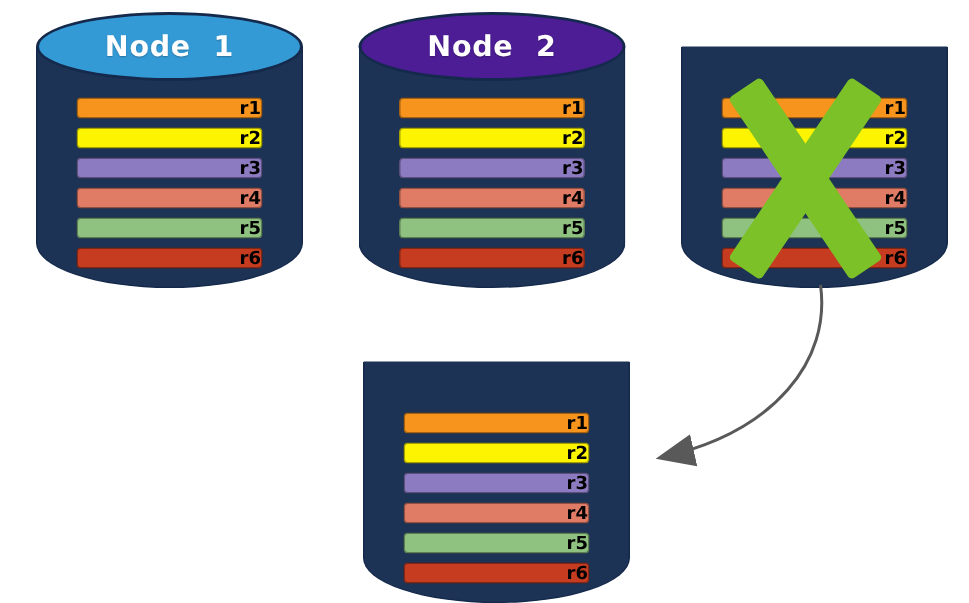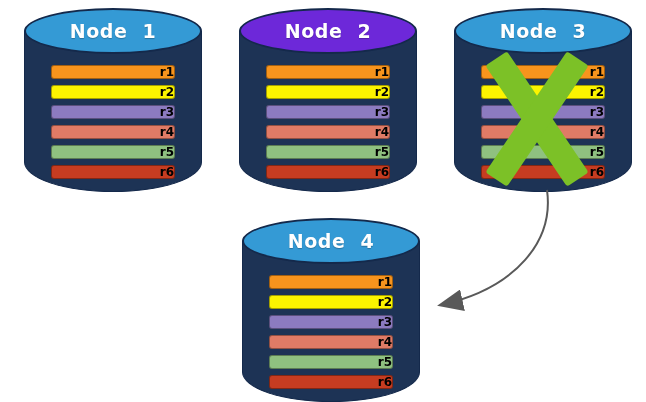--- a/index.html
+++ b/index.html
@@ -124,53 +124,47 @@
       <div class="bar" style="background-color: rgb(252, 244, 0);">r2</div>
       <div class="bar" style="background-color: rgb(140, 123, 192);">r3</div>
       <div class="bar" style="background-color: rgb(224, 123, 102);">r4</div>
       <div class="bar" style="background-color: rgb(143, 193, 128);">r5</div>
       <div class="bar" style="background-color: rgb(198, 60, 33);">r6</div>
     </div>
   </div>
 
   <div class="cyl pos-node2">
     <div class="cyl-body" style="background-color: rgb(29, 51, 85);"></div>
-    <div class="cyl-top" style="background-color: #6d28d9;">
+    <div class="cyl-top" style="background-color: #4c1d95;">
       <span class="cyl-title" style="color: rgb(255, 255, 255);">Node 2</span>
     </div>
     <div class="bars">
       <div class="bar" style="background-color: rgb(247, 148, 29);">r1</div>
       <div class="bar" style="background-color: rgb(252, 244, 0);">r2</div>
       <div class="bar" style="background-color: rgb(140, 123, 192);">r3</div>
       <div class="bar" style="background-color: rgb(224, 123, 102);">r4</div>
       <div class="bar" style="background-color: rgb(143, 193, 128);">r5</div>
       <div class="bar" style="background-color: rgb(198, 60, 33);">r6</div>
     </div>
   </div>
 
   <div class="cyl pos-node3">
     <div class="cyl-body" style="background-color: rgb(29, 51, 85);"></div>
-    <div class="cyl-top" style="background-color: rgb(52, 154, 213);">
-      <span class="cyl-title" style="color: rgb(255, 255, 255);">Node 3</span>
-    </div>
     <div class="bars">
       <div class="bar" style="background-color: rgb(247, 148, 29);">r1</div>
       <div class="bar" style="background-color: rgb(252, 244, 0);">r2</div>
       <div class="bar" style="background-color: rgb(140, 123, 192);">r3</div>
       <div class="bar" style="background-color: rgb(224, 123, 102);">r4</div>
       <div class="bar" style="background-color: rgb(143, 193, 128);">r5</div>
       <div class="bar" style="background-color: rgb(198, 60, 33);">r6</div>
     </div>
   </div>
 
   <div class="cyl pos-node4">
     <div class="cyl-body" style="background-color: rgb(29, 51, 85);"></div>
-    <div class="cyl-top" style="background-color: rgb(52, 154, 213);">
-      <span class="cyl-title" style="color: rgb(255, 255, 255);">Node 4</span>
-    </div>
     <div class="bars">
       <div class="bar" style="background-color: rgb(247, 148, 29);">r1</div>
       <div class="bar" style="background-color: rgb(252, 244, 0);">r2</div>
       <div class="bar" style="background-color: rgb(140, 123, 192);">r3</div>
       <div class="bar" style="background-color: rgb(224, 123, 102);">r4</div>
       <div class="bar" style="background-color: rgb(143, 193, 128);">r5</div>
       <div class="bar" style="background-color: rgb(198, 60, 33);">r6</div>
     </div>
   </div>
 

